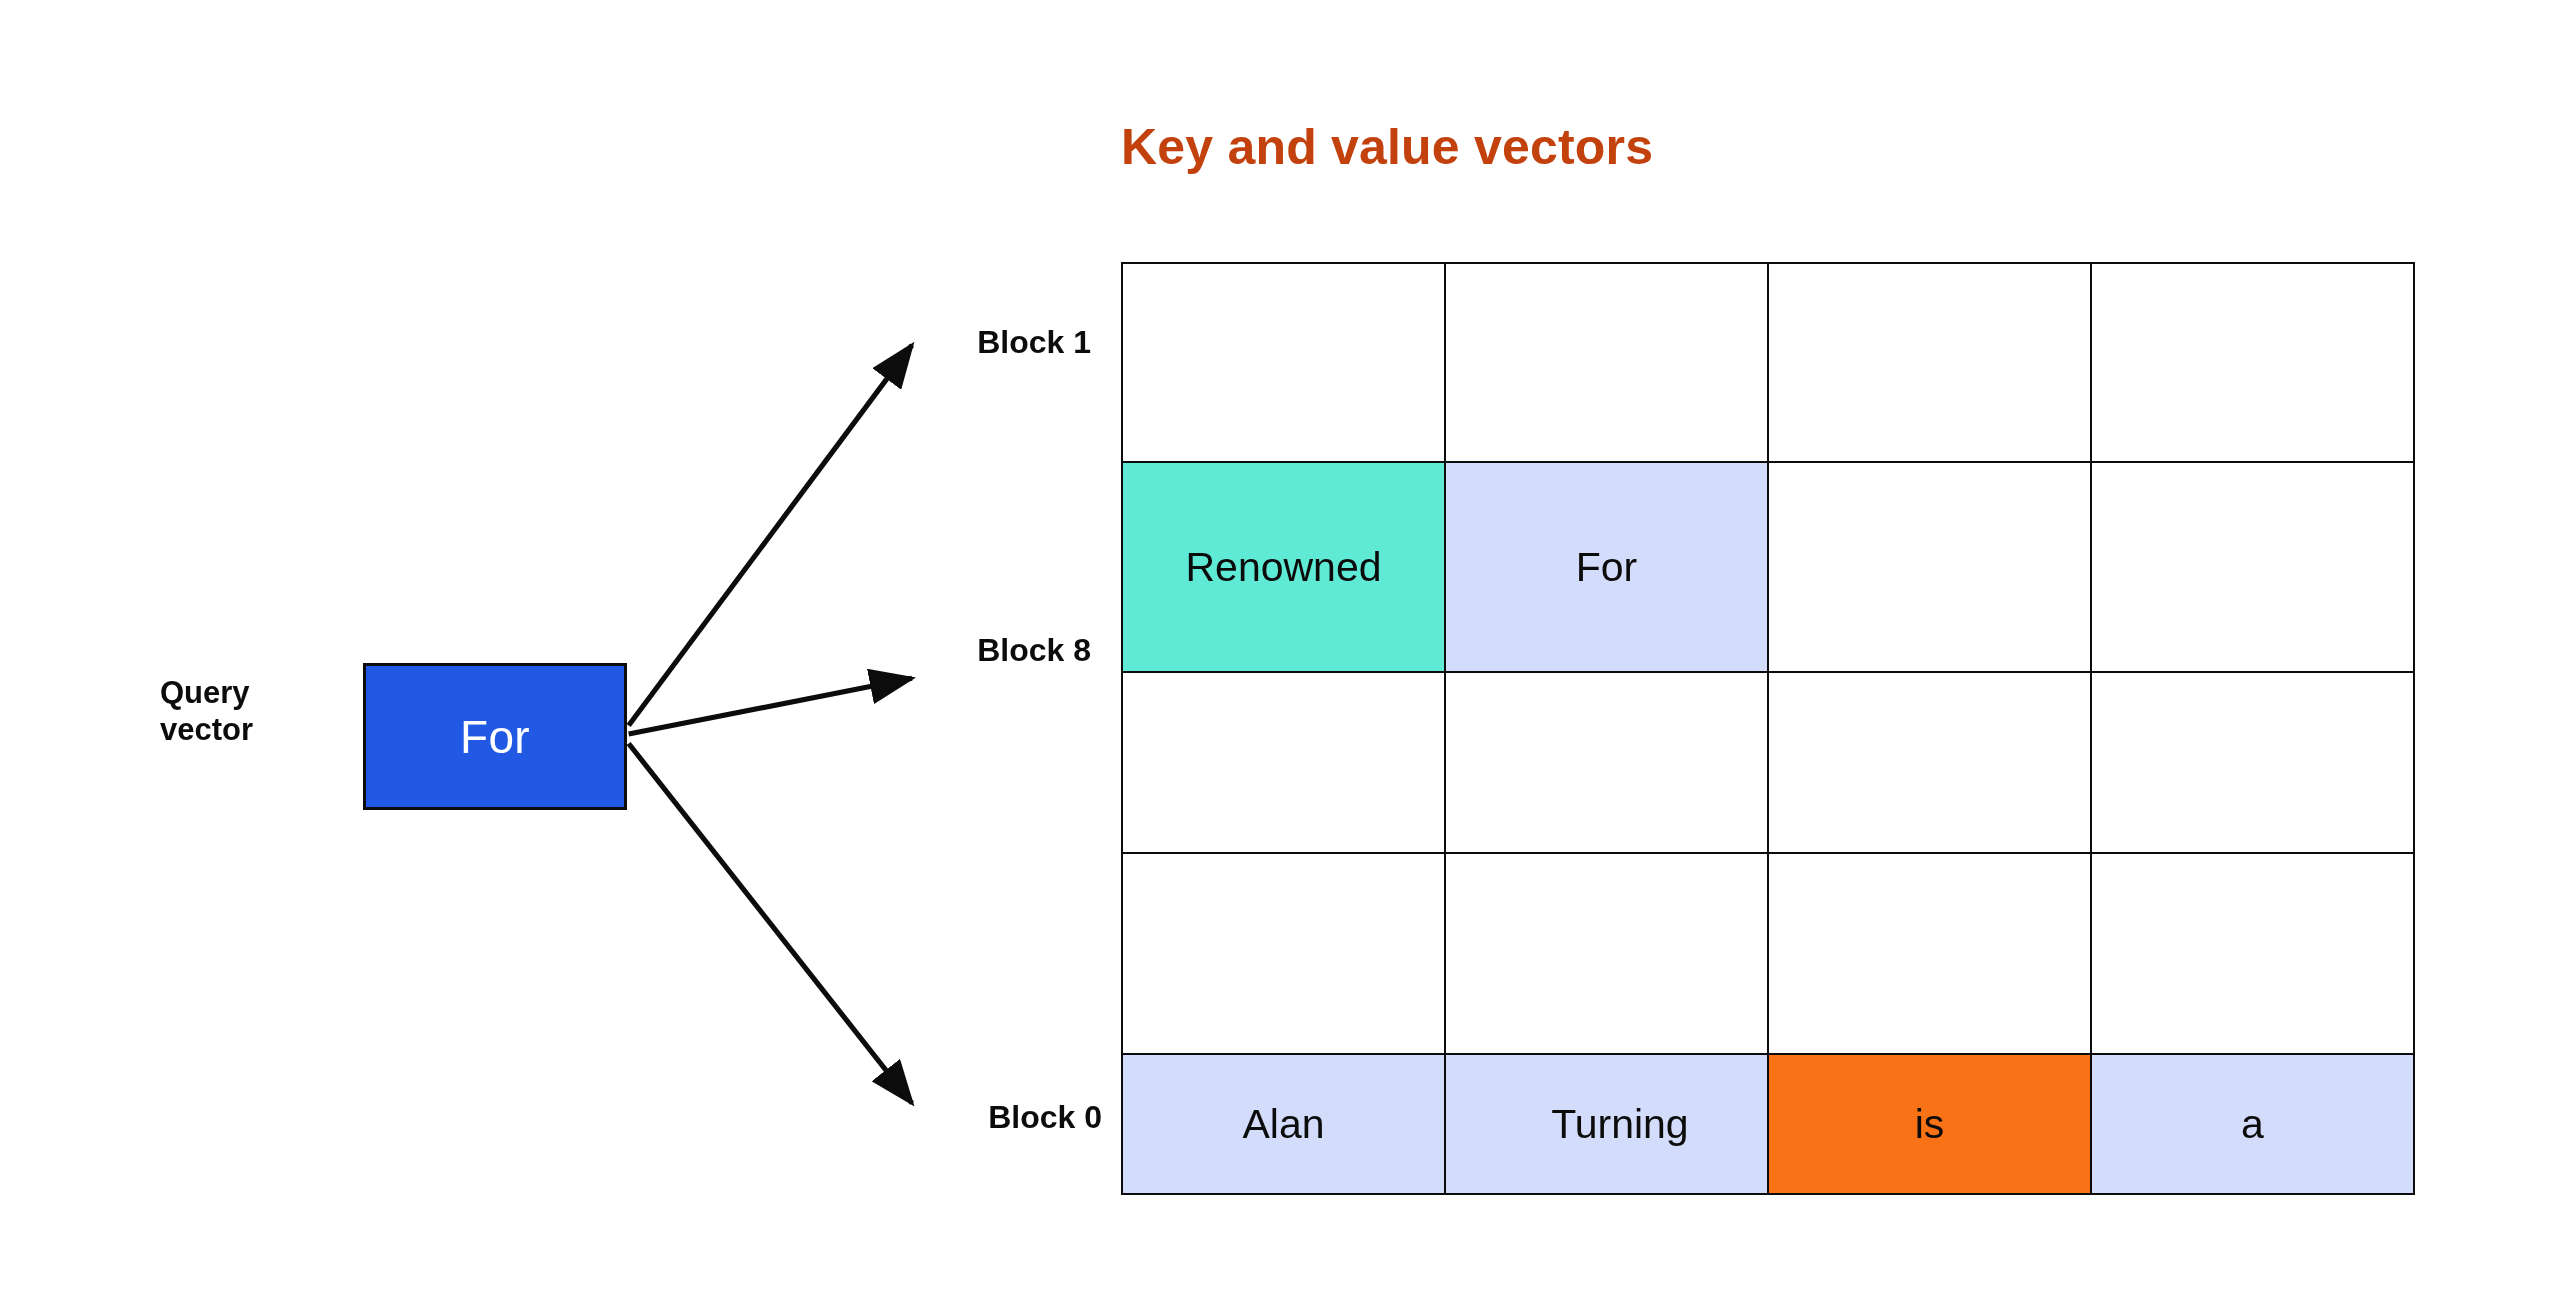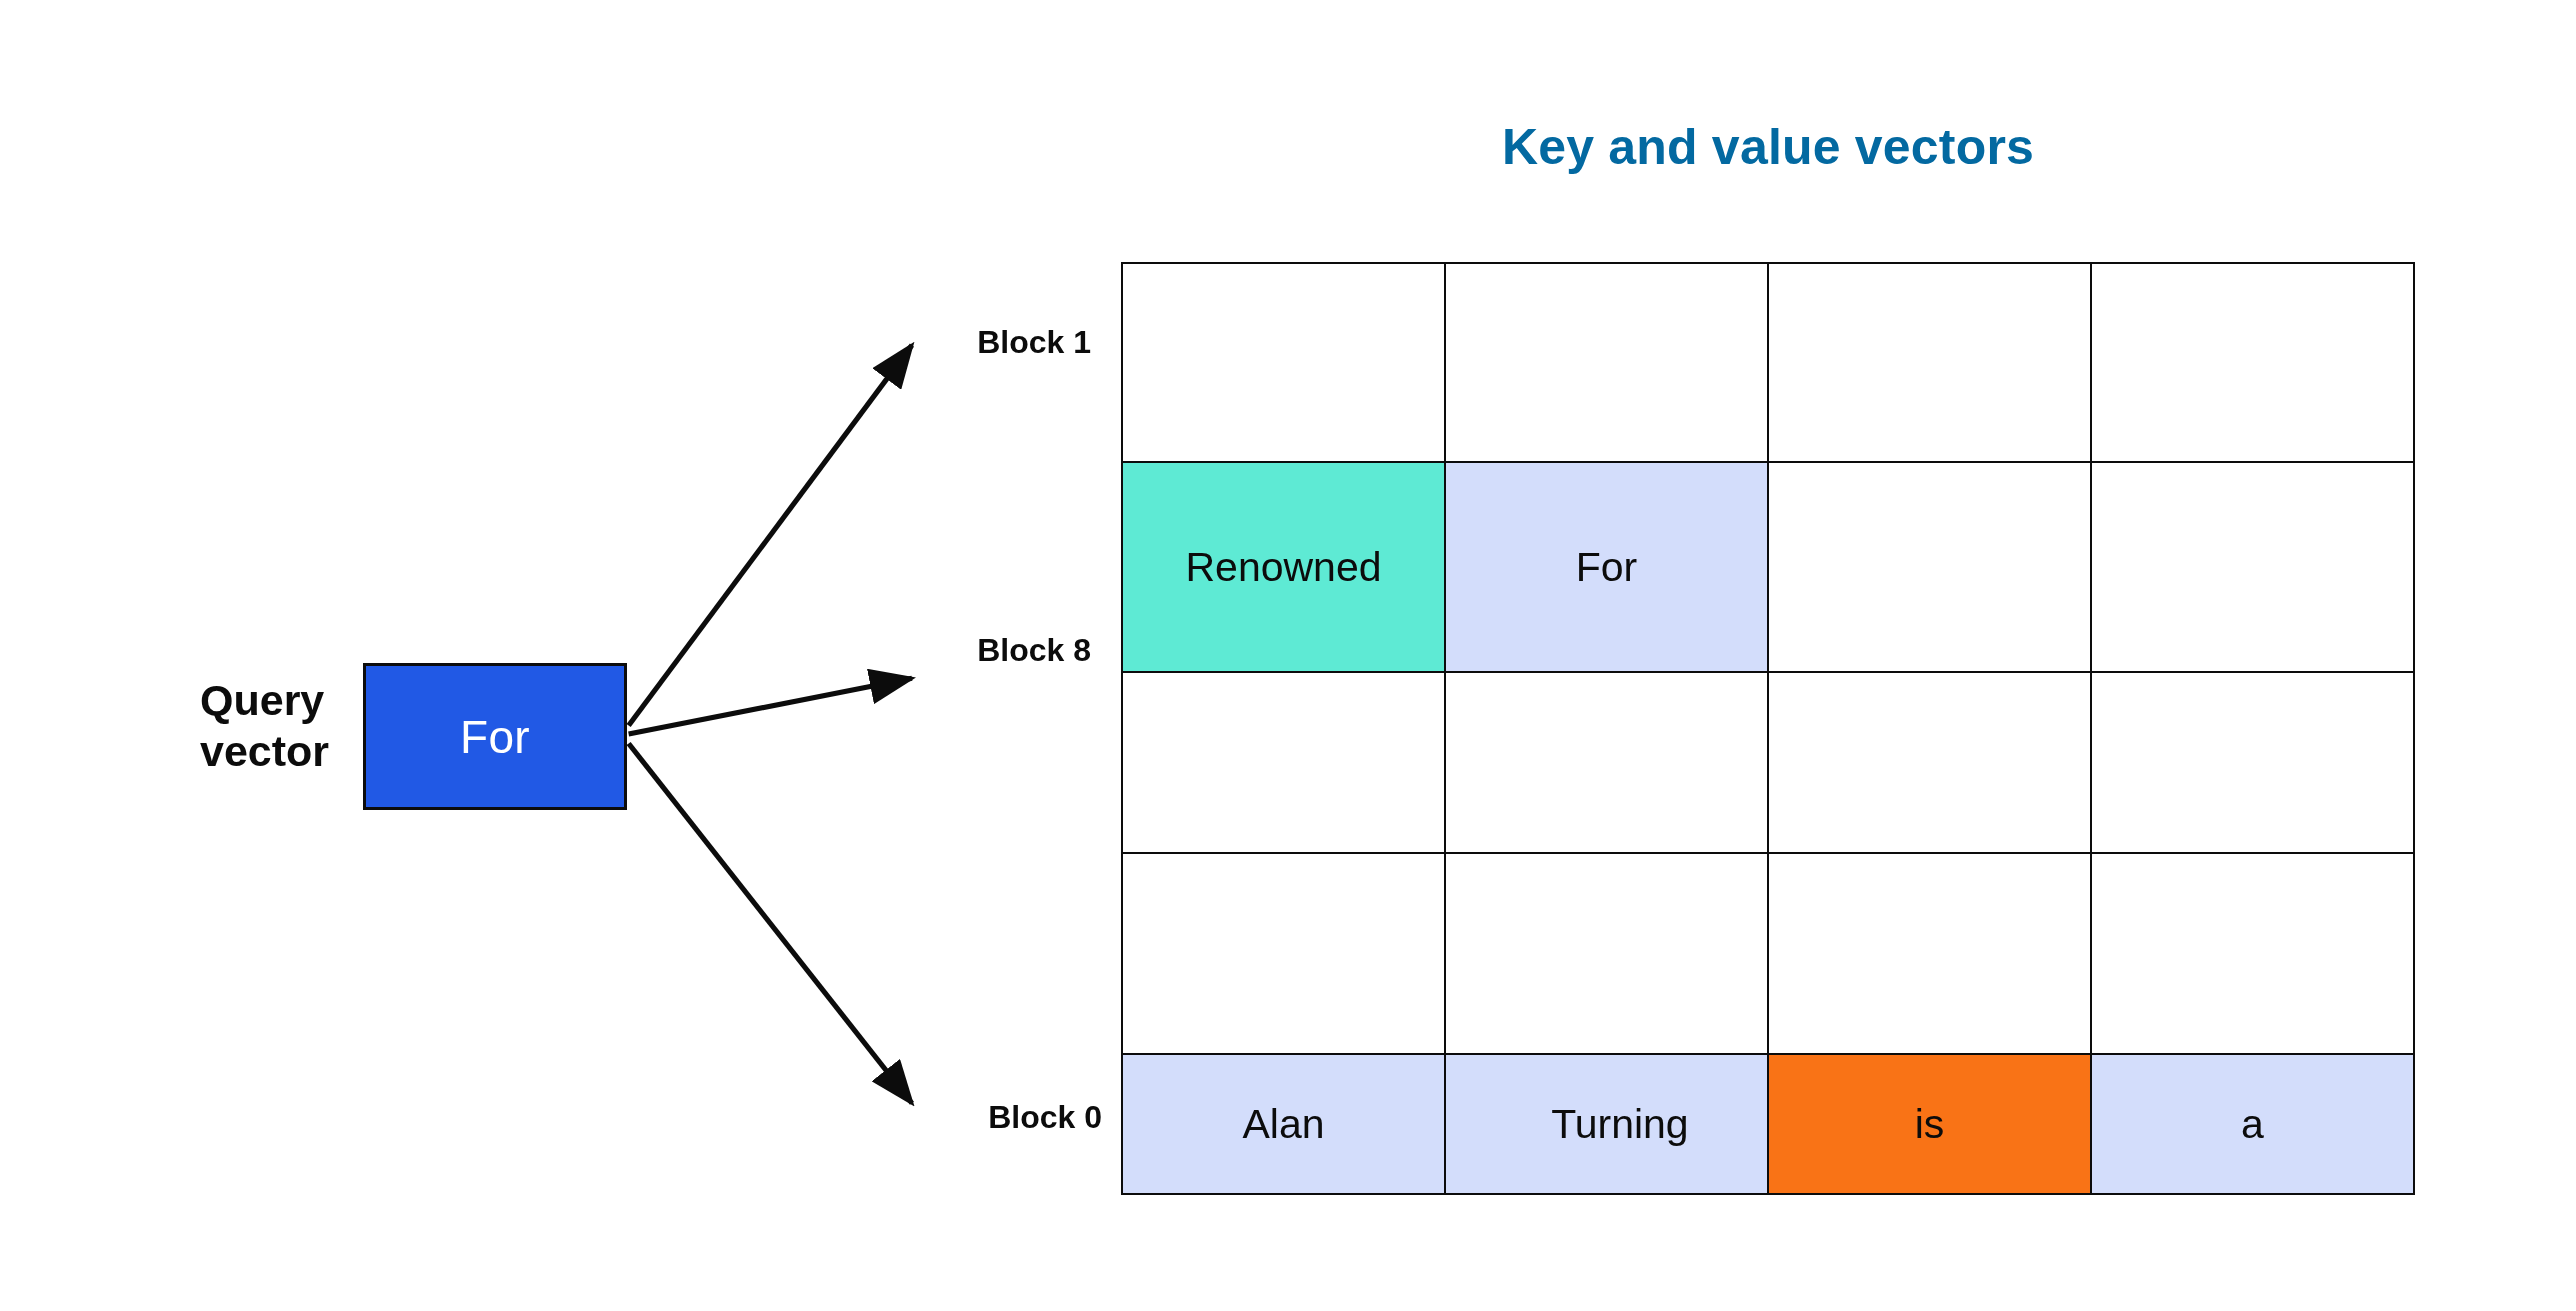--- a/index.html
+++ b/index.html
@@ -19,39 +19,38 @@
     background: #ffffff;
     overflow: hidden;
   }
 
   
   #diagram-title {
     position: absolute;
     left: 1121px;
     top: 118px;
     width: 1294px;
-    text-align: center;
+    text-align: left;
     font-size: 50px;
     font-weight: 700;
-    color: #0369a1;
+    color: #c2410c;
     letter-spacing: 0.2px;
     white-space: nowrap;
   }
 
   
   #query-vector-label {
     position: absolute;
     left: 160px;
     top: 675px;
     width: 197px;
-    font-size: 43px;
+    font-size: 31px;
     font-weight: 700;
     color: #0c0c0c;
     line-height: 1.18;
-    margin-left: 40px;
   }
   #query-vector-label .ln { display: block; }
 
   
   #query-vector-box {
     position: absolute;
     left: 363px;
     top: 663px;
     width: 264px;
     height: 147px;

